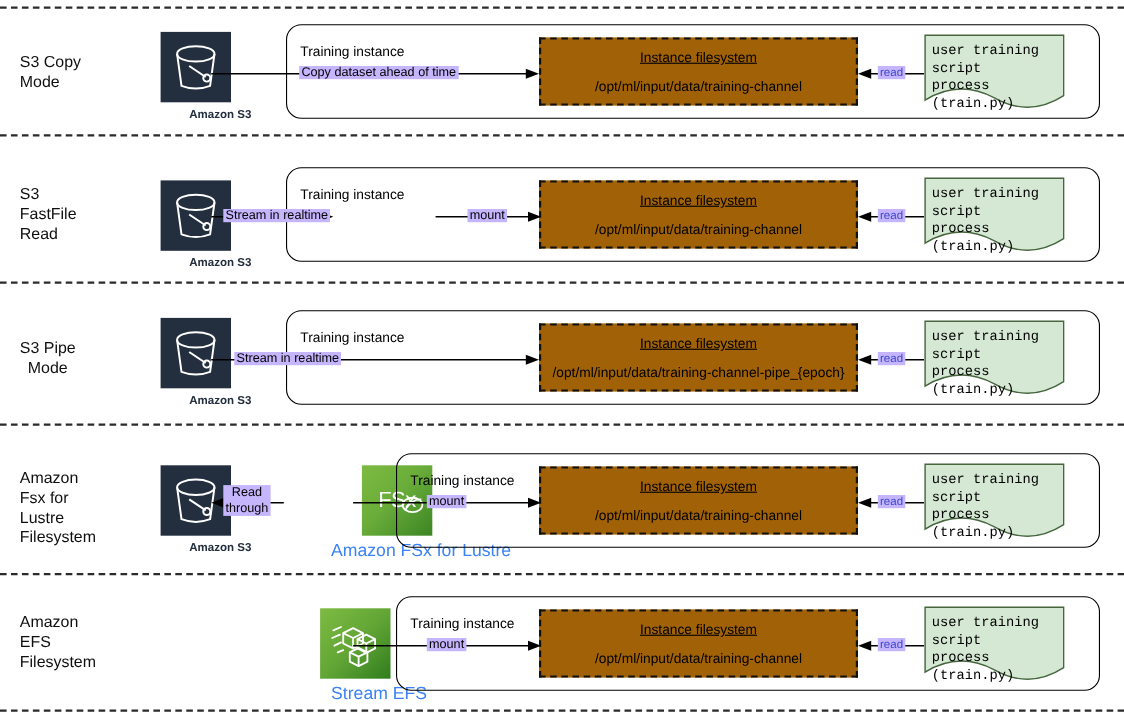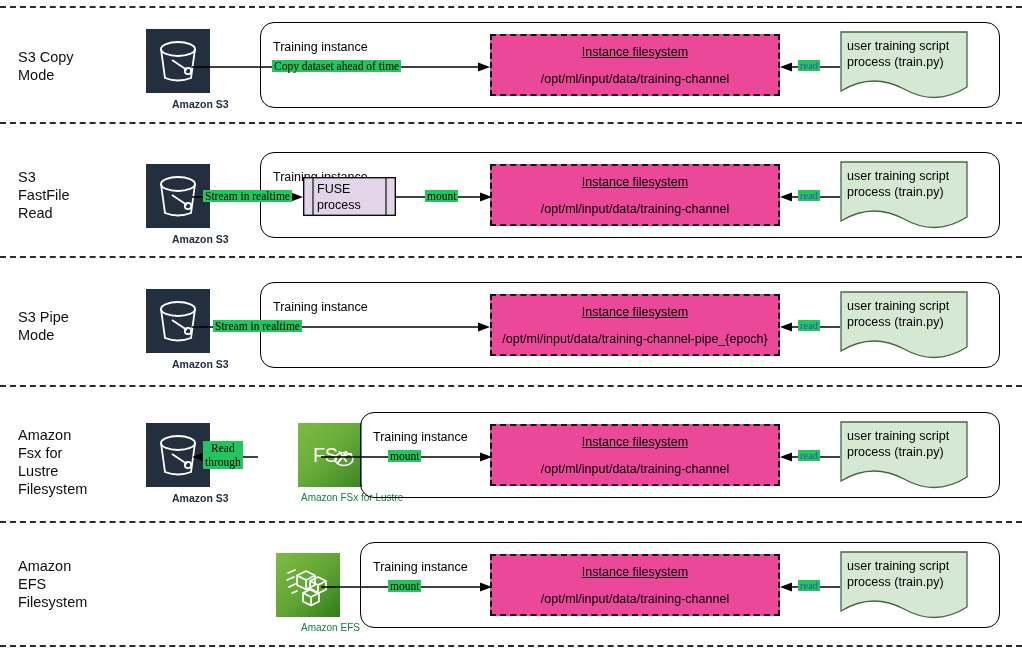--- a/index.html
+++ b/index.html
@@ -53,22 +53,22 @@
   .icon-caption {
     margin-top: 5px;
     font-size: 10.5px;
     font-weight: bold;
     color: #232f3e;
     white-space: nowrap;
     margin-left: 44px;
   }
   .icon-caption.plain {
     font-weight: normal;
-    font-size: 10px;
-    color: #15803d;
+    font-size: 16px;
+    color: #3b82f6;
   }
   .s3-square {
     background: #232f3e;
     width: 64px;
     height: 64px;
   }
   .fsx-square {
     width: 64px;
     height: 64px;
     background: linear-gradient(135deg, #7dbb42 0%, #6aad3a 45%, #3c8524 100%);
@@ -108,21 +108,21 @@
     color: #000000;
     white-space: nowrap;
     margin-top: 11px;
   }
 
   
   .fs-box {
     position: absolute;
     border: 2px dashed #111111;
     box-sizing: border-box;
-    background: #ec4899;
+    background: #a16207;
   }
   .fs-title {
     position: absolute;
     left: 0; right: 0;
     top: 9px;
     text-align: center;
     font-size: 12.5px;
     text-decoration: underline;
     color: #000000;
   }
@@ -142,20 +142,21 @@
   }
   .script-doc svg { display: block; }
   .script-doc .doc-text {
     position: absolute;
     left: 7px;
     top: 7px;
     font-size: 12.5px;
     line-height: 16px;
     color: #000000;
     white-space: pre-line;
+    font-family: Liberation Mono, monospace;
   }
 
   
   .fuse-proc {
     position: absolute;
   }
   .fuse-proc svg { display: block; }
   .fuse-proc .fuse-text {
     position: absolute;
     left: 14px;
@@ -170,24 +171,23 @@
   .conn {
     position: absolute;
     pointer-events: none;
   }
   .conn svg { display: block; overflow: visible; }
 
   .edge-label {
     position: absolute;
     font-size: 11.5px;
     color: #000000;
-    background: #22c55e;
+    background: #c4b5fd;
     padding: 0 2px;
     white-space: nowrap;
-    font-family: Liberation Serif, serif;
   }
   .edge-label.two-line {
     text-align: center;
     line-height: 14px;
     white-space: pre-line;
   }
   .edge-label.read {
     color: #3f48cc;
     font-size: 10.5px;
   }
@@ -265,29 +265,20 @@
         <circle cx="42" cy="42" r="3.2" fill="none" stroke="#ffffff" stroke-width="1.8"></circle>
       </svg>
     </div>
     <div class="icon-caption">Amazon S3</div>
   </div>
 
   <div class="training-instance" style="left:260px; top:152px; width:740px; height:86px;">
     <div class="ti-title">Training instance</div>
   </div>
 
-  <div class="fuse-proc" style="left:303px; top:177px;">
-    <svg width="93" height="39" viewBox="0 0 93 39">
-      <rect x="0.7" y="0.7" width="91.6" height="37.6" fill="#e1d5e7" stroke="#000000" stroke-width="1.3"></rect>
-      <line x1="10" y1="0.7" x2="10" y2="38.3" stroke="#000000" stroke-width="1.1"></line>
-      <line x1="83" y1="0.7" x2="83" y2="38.3" stroke="#000000" stroke-width="1.1"></line>
-    </svg>
-    <div class="fuse-text">FUSE
-process</div>
-  </div>
 
   <div class="fs-box" style="left:490px; top:164px; width:290px; height:62px;">
     <div class="fs-title">Instance filesystem</div>
     <div class="fs-path">/opt/ml/input/data/training-channel</div>
   </div>
 
   <div class="script-doc" style="left:840px; top:161px;">
     <svg width="128" height="70" viewBox="0 0 128 70">
       <path d="M1 1 H127 V56 Q96 76 64 58 Q32 41 1 60 Z" fill="#d5e8d4" stroke="#47663f" stroke-width="1.3"></path>
     </svg>
@@ -312,21 +303,21 @@
   <div class="edge-label" style="left:425px; top:190px;">mount</div>
 
   <div class="conn" style="left:780px; top:187px;">
     <svg width="62" height="20">
       <line x1="10" y1="10" x2="60" y2="10" stroke="#000000" stroke-width="1.3"></line>
       <path d="M0 10 L12 5.5 L12 14.5 Z" fill="#000000"></path>
     </svg>
   </div>
   <div class="edge-label read" style="left:798px; top:190px;">read</div>
 
-  <div class="row-label" style="top:308px;">S3 Pipe
+  <div class="row-label" style="top:308px;text-align:center;">S3 Pipe
 Mode</div>
 
   <div class="aws-icon-wrap" style="left:128px; top:289px;">
     <div class="aws-icon s3-square">
       <svg width="64" height="64" viewBox="0 0 64 64">
         <ellipse cx="32" cy="20" rx="17" ry="7" fill="none" stroke="#ffffff" stroke-width="1.8"></ellipse>
         <path d="M15 20 L19 49 Q32 54 45 49 L49 20" fill="none" stroke="#ffffff" stroke-width="1.8"></path>
         <path d="M26 31 L41 41" stroke="#ffffff" stroke-width="1.8" fill="none"></path>
         <circle cx="42" cy="42" r="3.2" fill="none" stroke="#ffffff" stroke-width="1.8"></circle>
       </svg>
@@ -453,21 +444,21 @@
           <path d="M27 40 L35 44 L43 40 M35 44 L35 52.5"></path>
         </g>
         <g stroke="#ffffff" stroke-width="1.7" stroke-linecap="round">
           <line x1="12" y1="20" x2="19" y2="17"></line>
           <line x1="11" y1="27" x2="18" y2="24"></line>
           <line x1="13" y1="34" x2="19" y2="31"></line>
           <line x1="16" y1="40" x2="21" y2="38"></line>
         </g>
       </svg>
     </div>
-    <div class="icon-caption plain">Amazon EFS</div>
+    <div class="icon-caption plain">Stream EFS</div>
   </div>
 
   <div class="training-instance" style="left:360px; top:542px; width:640px; height:86px;">
     <div class="ti-title">Training instance</div>
   </div>
 
   <div class="fs-box" style="left:490px; top:554px; width:290px; height:62px;">
     <div class="fs-title">Instance filesystem</div>
     <div class="fs-path">/opt/ml/input/data/training-channel</div>
   </div>

